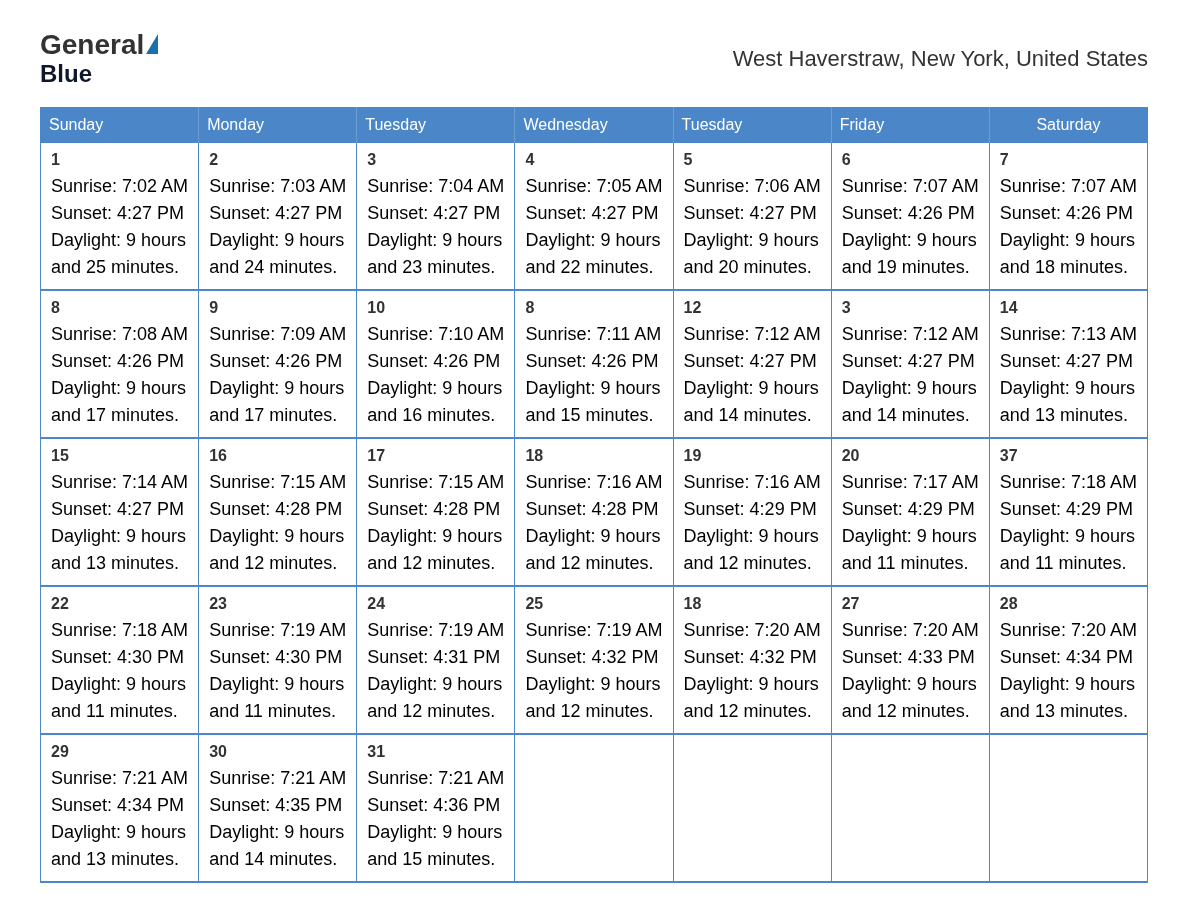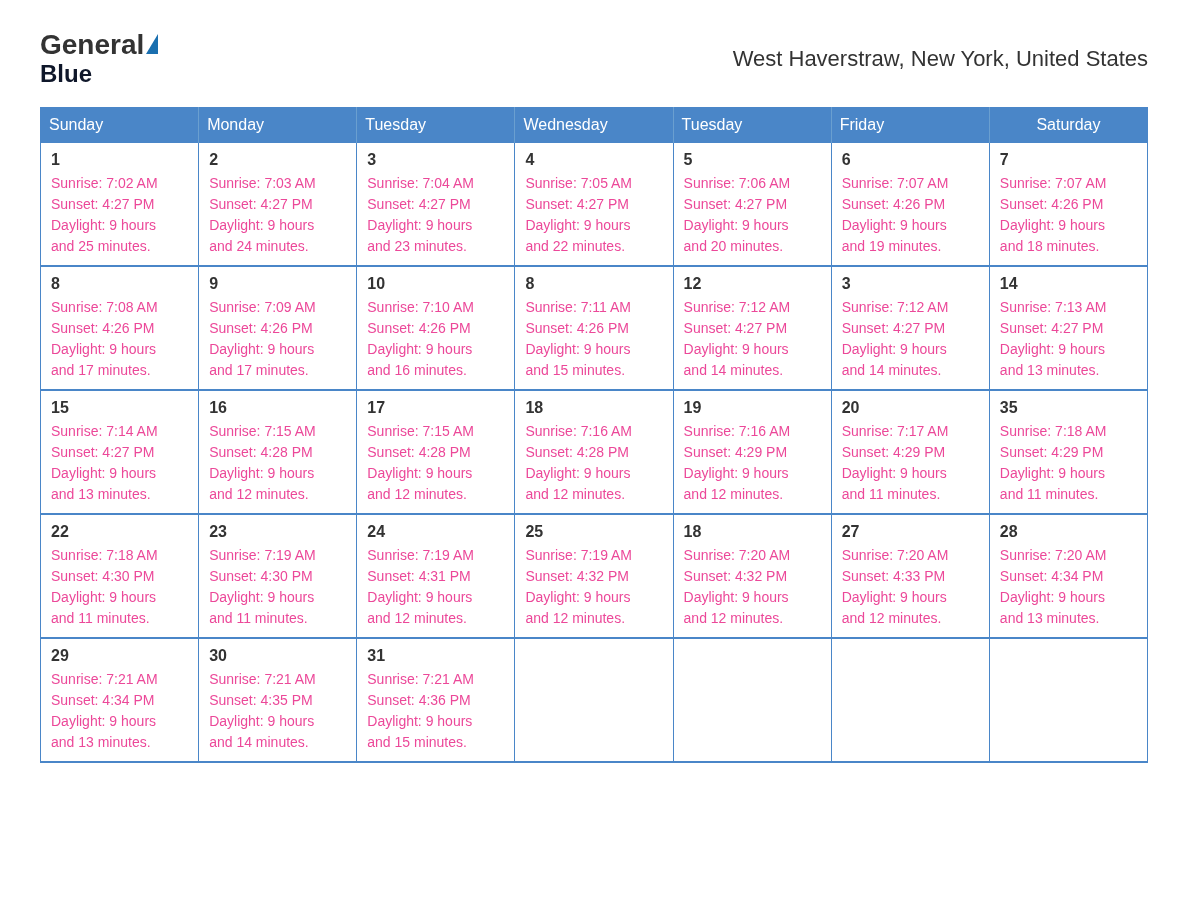--- a/index.html
+++ b/index.html
@@ -94,22 +94,22 @@
       border-bottom: 2px solid #4a86c8;
     }
     .day-number {
       font-size: 16px;
       font-weight: bold;
       color: #333;
       display: block;
       margin-bottom: 4px;
     }
     .day-info {
-      font-size: 14px;
-      color: #ec4899;
+      font-size: 18px;
+      color: #000000;
       line-height: 1.5;
     }
     .empty-cell {
       background: #fff;
     }
   </style>
 </head>
 <body>
 
 <div class="header-area">
@@ -219,21 +219,21 @@
       </td>
         <td>
         <span class="day-number">19</span>
         <span class="day-info">Sunrise: 7:16 AM<br>Sunset: 4:29 PM<br>Daylight: 9 hours<br>and 12 minutes.</span>
       </td>
         <td>
         <span class="day-number">20</span>
         <span class="day-info">Sunrise: 7:17 AM<br>Sunset: 4:29 PM<br>Daylight: 9 hours<br>and 11 minutes.</span>
       </td>
         <td>
-        <span class="day-number">35</span>
+        <span class="day-number">37</span>
         <span class="day-info">Sunrise: 7:18 AM<br>Sunset: 4:29 PM<br>Daylight: 9 hours<br>and 11 minutes.</span>
       </td>
       </tr>
       <tr>
         <td>
         <span class="day-number">22</span>
         <span class="day-info">Sunrise: 7:18 AM<br>Sunset: 4:30 PM<br>Daylight: 9 hours<br>and 11 minutes.</span>
       </td>
         <td>
         <span class="day-number">23</span>

